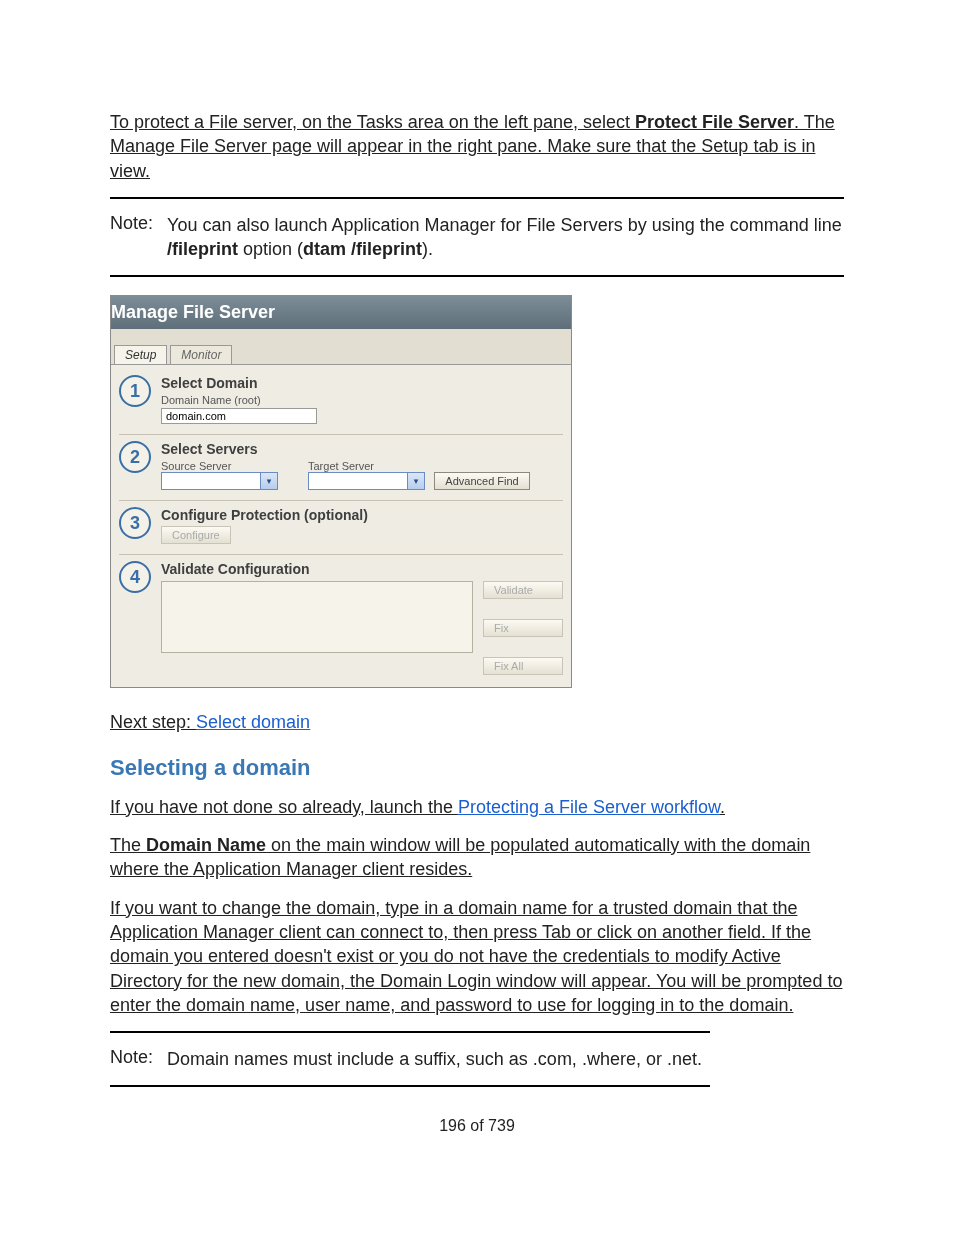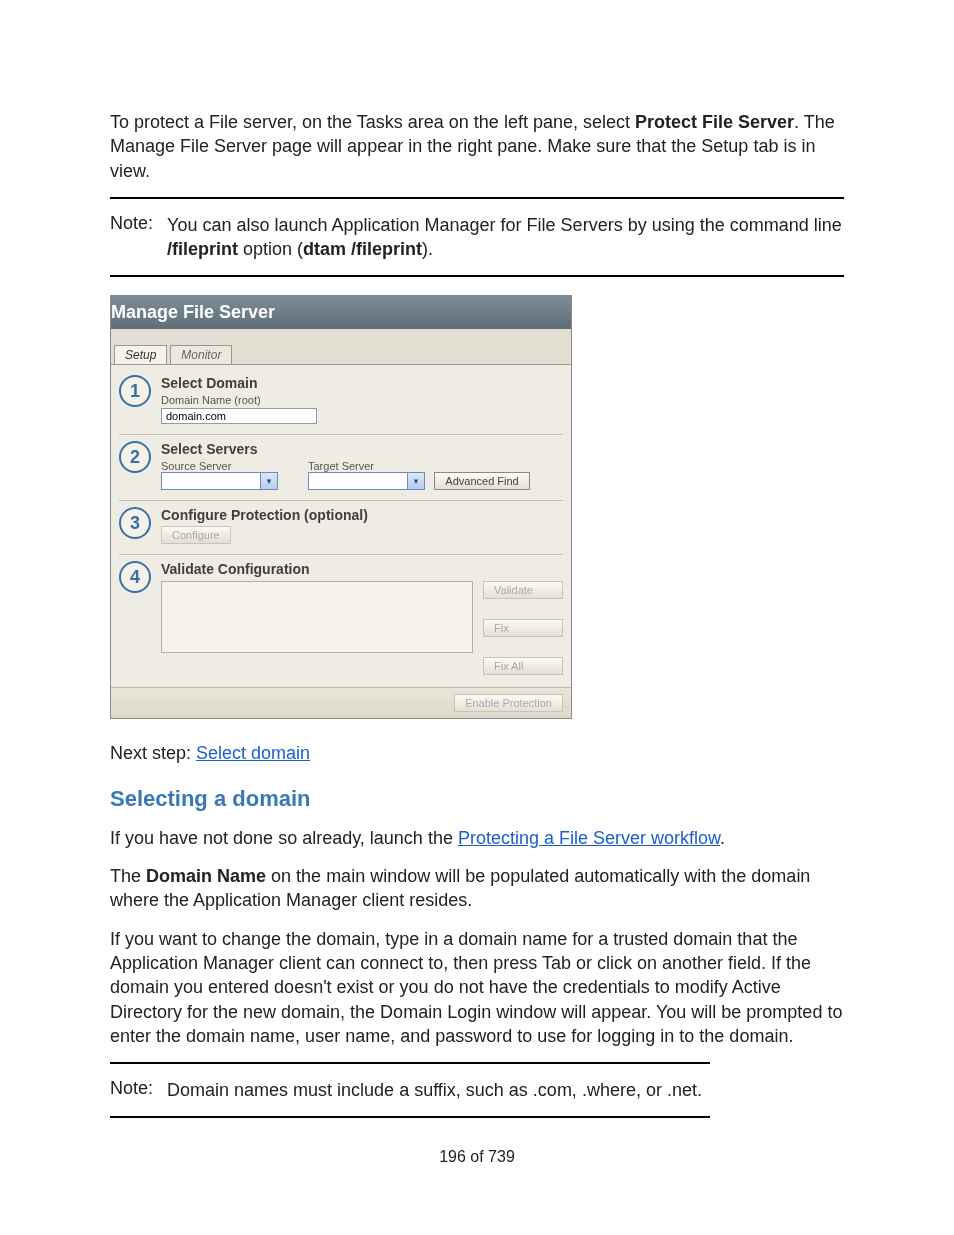--- a/index.html
+++ b/index.html
@@ -5,21 +5,21 @@
   body {
     font-family: Arial, Helvetica, sans-serif;
     font-size: 18px;
     color: #222;
     margin: 0;
     padding: 110px 110px 40px 110px;
     width: 954px;
     box-sizing: border-box;
     background: #fff;
   }
-  p { margin: 0 0 14px 0; line-height: 1.35; }
+  p { margin: 0 0 14px 0; line-height: 1.35; text-decoration: underline; }
   .bold { font-weight: bold; }
   hr.heavy {
     border: none;
     border-top: 2px solid #000;
     margin: 10px 0;
   }
   .note-row {
     display: flex;
     align-items: flex-start;
     gap: 14px;
@@ -251,23 +251,20 @@
           <div class="vbtns">
             <span class="btn disabled">Validate</span>
             <span class="btn disabled">Fix</span>
             <span class="btn disabled">Fix All</span>
           </div>
         </div>
       </div>
     </div>
 
   </div>
-  <div class="panel-footer">
-    <span class="btn disabled">Enable Protection</span>
-  </div>
 </div>
 
 <p>
   <span>Next step: </span><a href="#" class="doclink">Select domain</a>
 </p>
 
 <h2 class="section">Selecting a domain</h2>
 
 <p>
   <span>If you have not done so already, launch the </span><a href="#" class="doclink">Protecting a File Server workflow</a><span>.</span>

